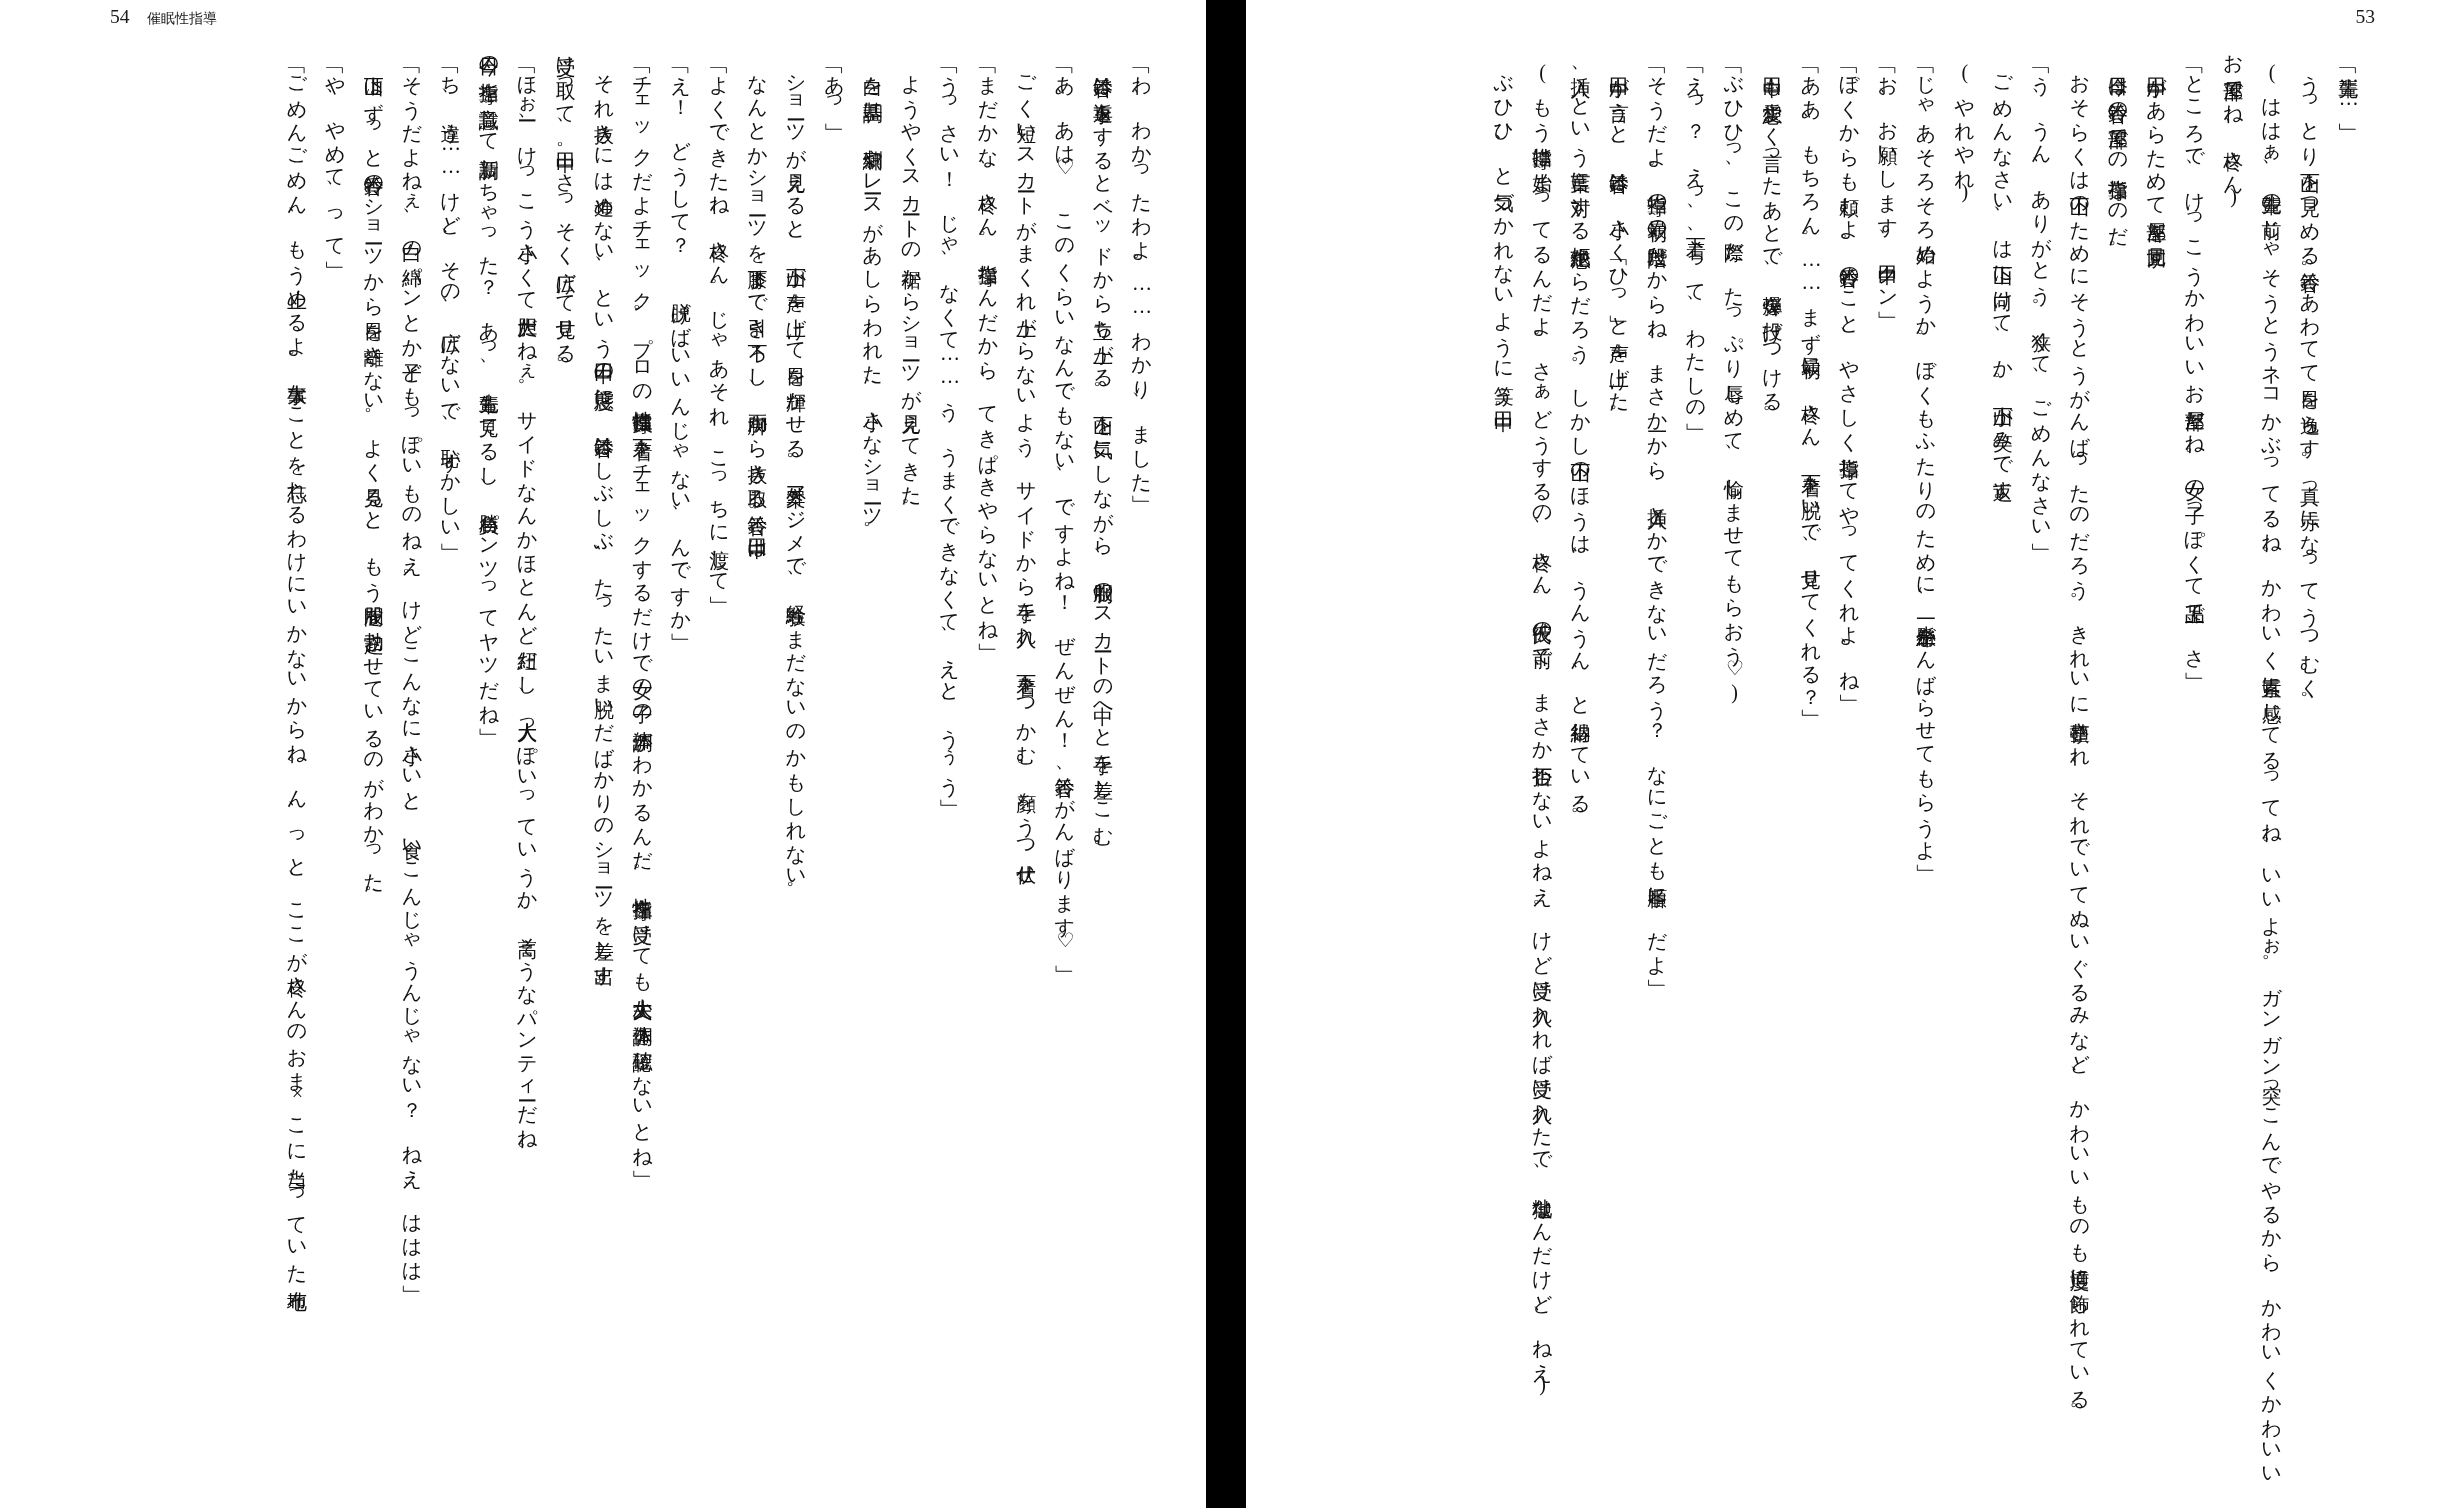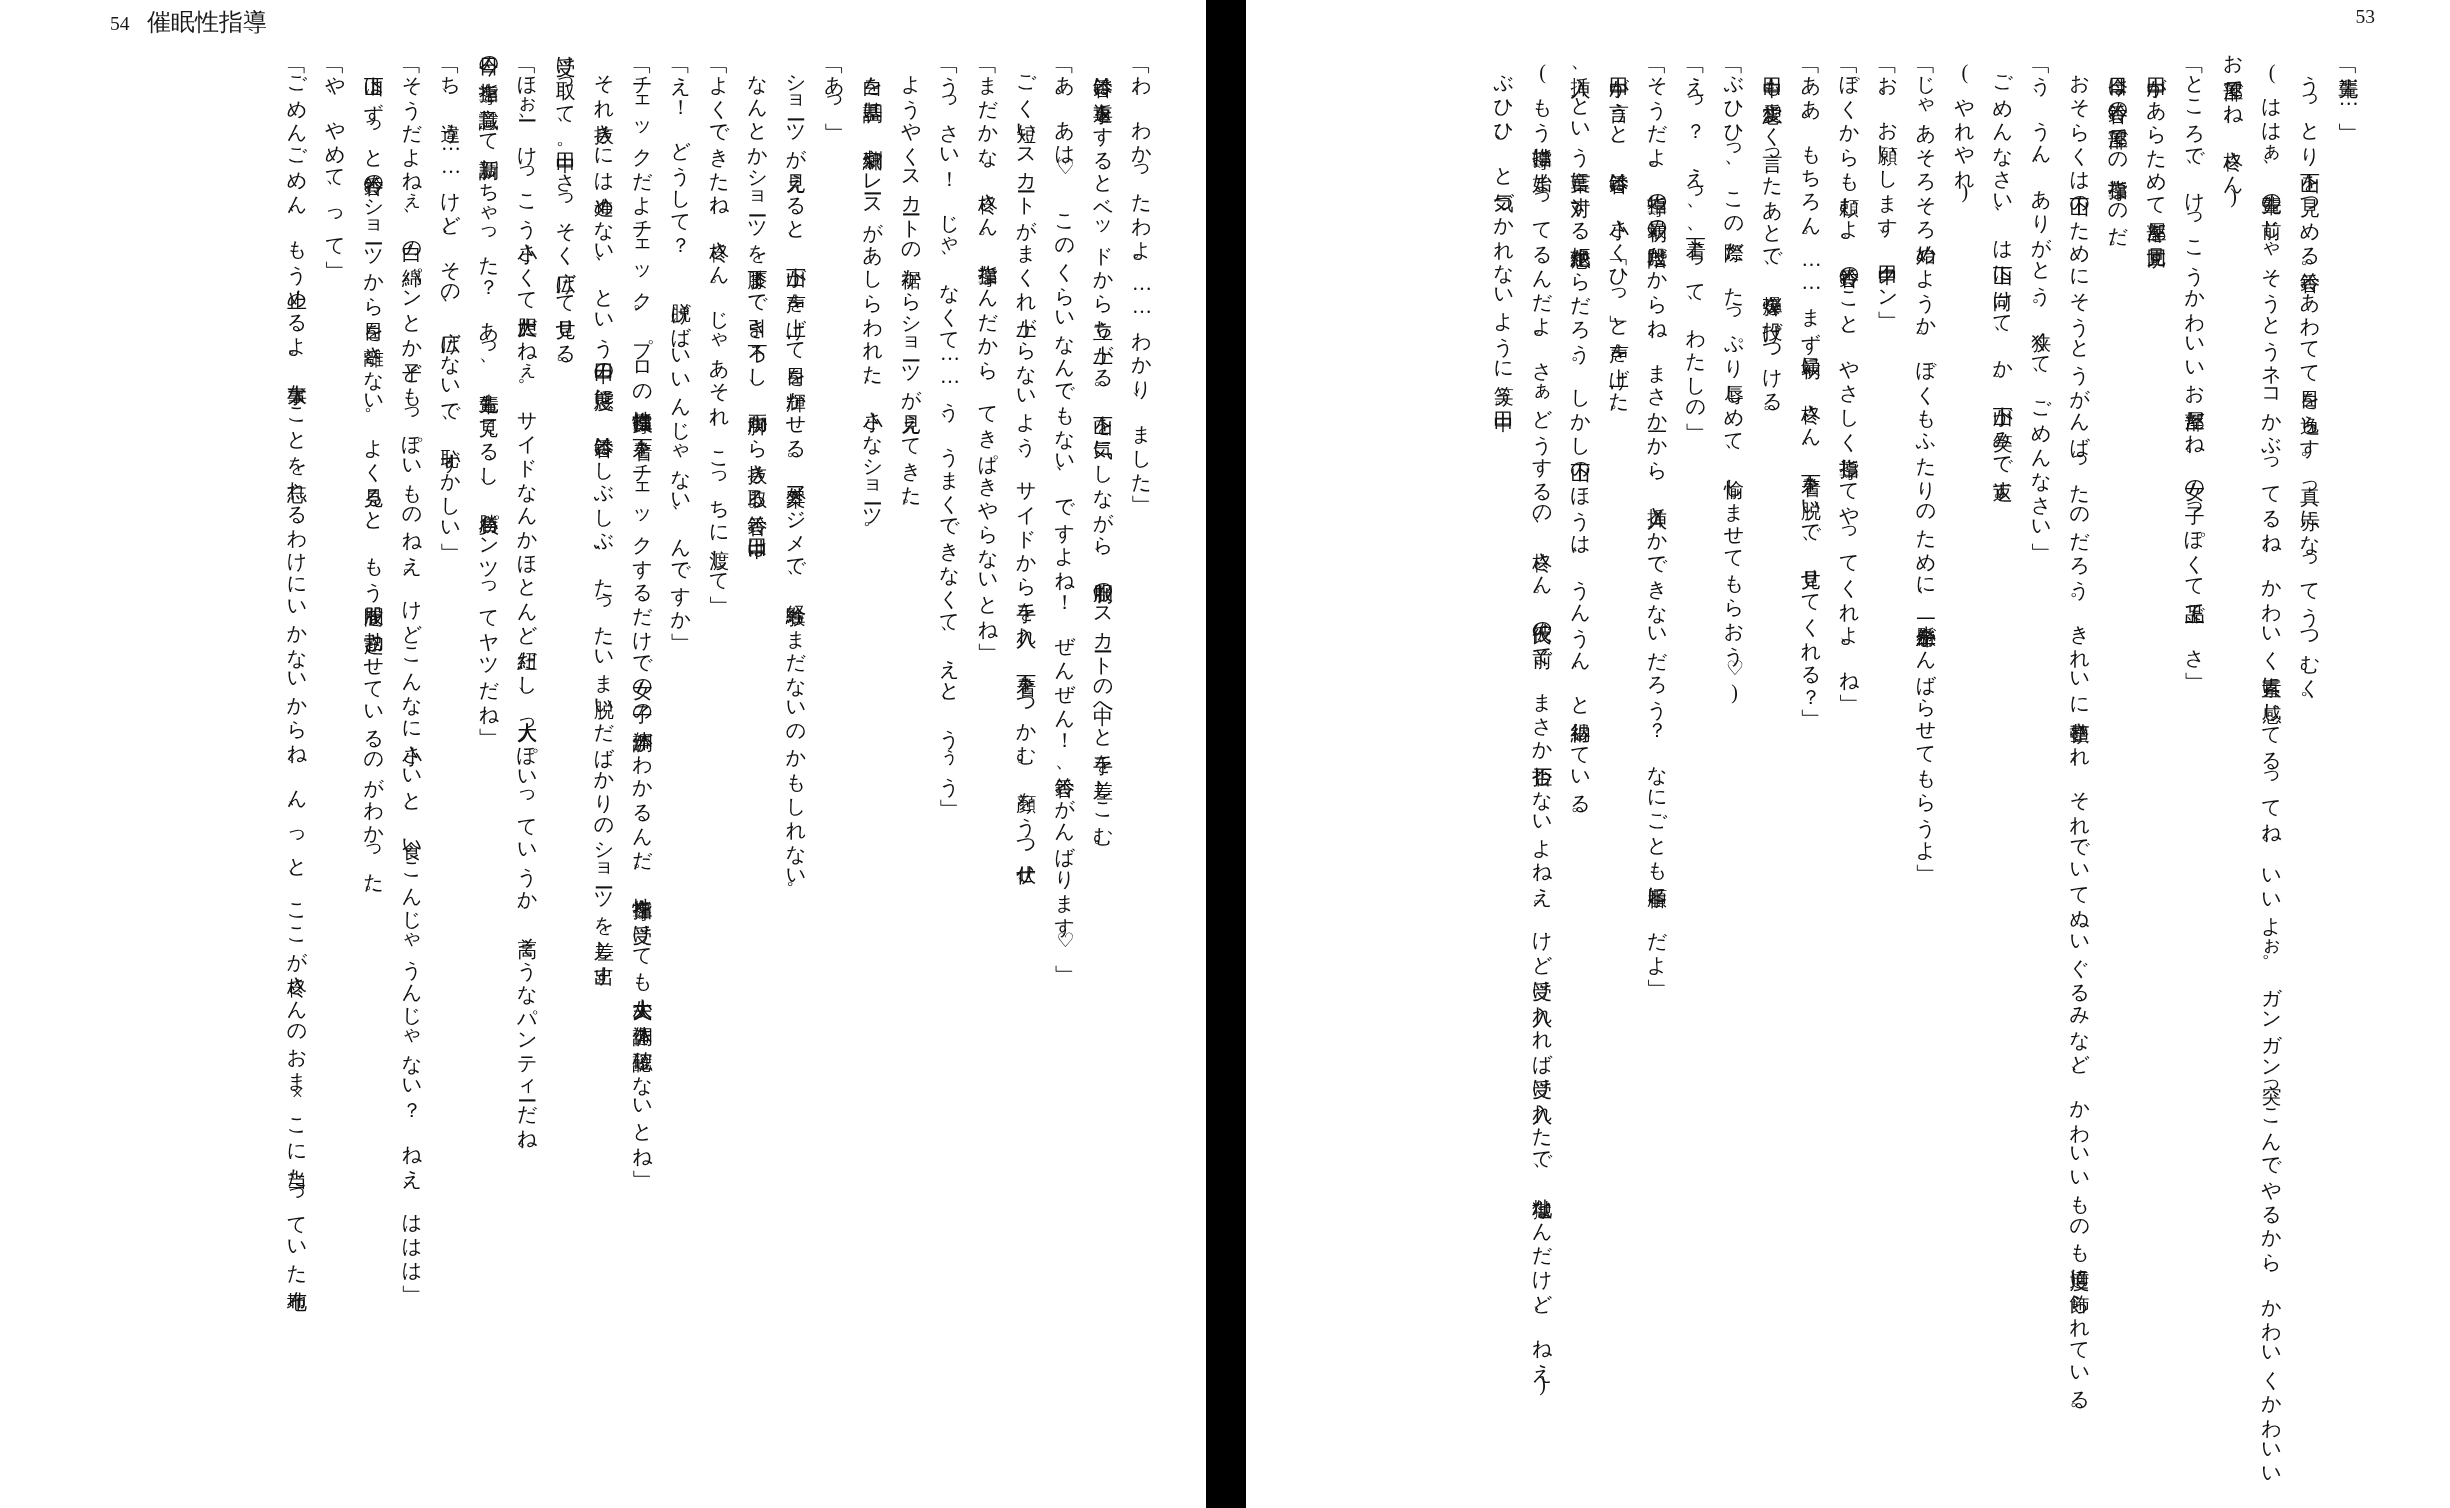--- a/index.html
+++ b/index.html
@@ -55,21 +55,21 @@
     left: 110px;
     display: flex;
     gap: 17.3px;
     align-items: baseline;
   }
   .folio {
     font-size: 19.6px;
     color: #1a1a1a;
   }
   .running-title {
-    font-size: 24px;
+    font-size: 14px;
     color: #1a1a1a;
   }
   .header-right {
     right: 75px;
   }
 
   
   .vtext {
     position: absolute;
     writing-mode: vertical-rl;

